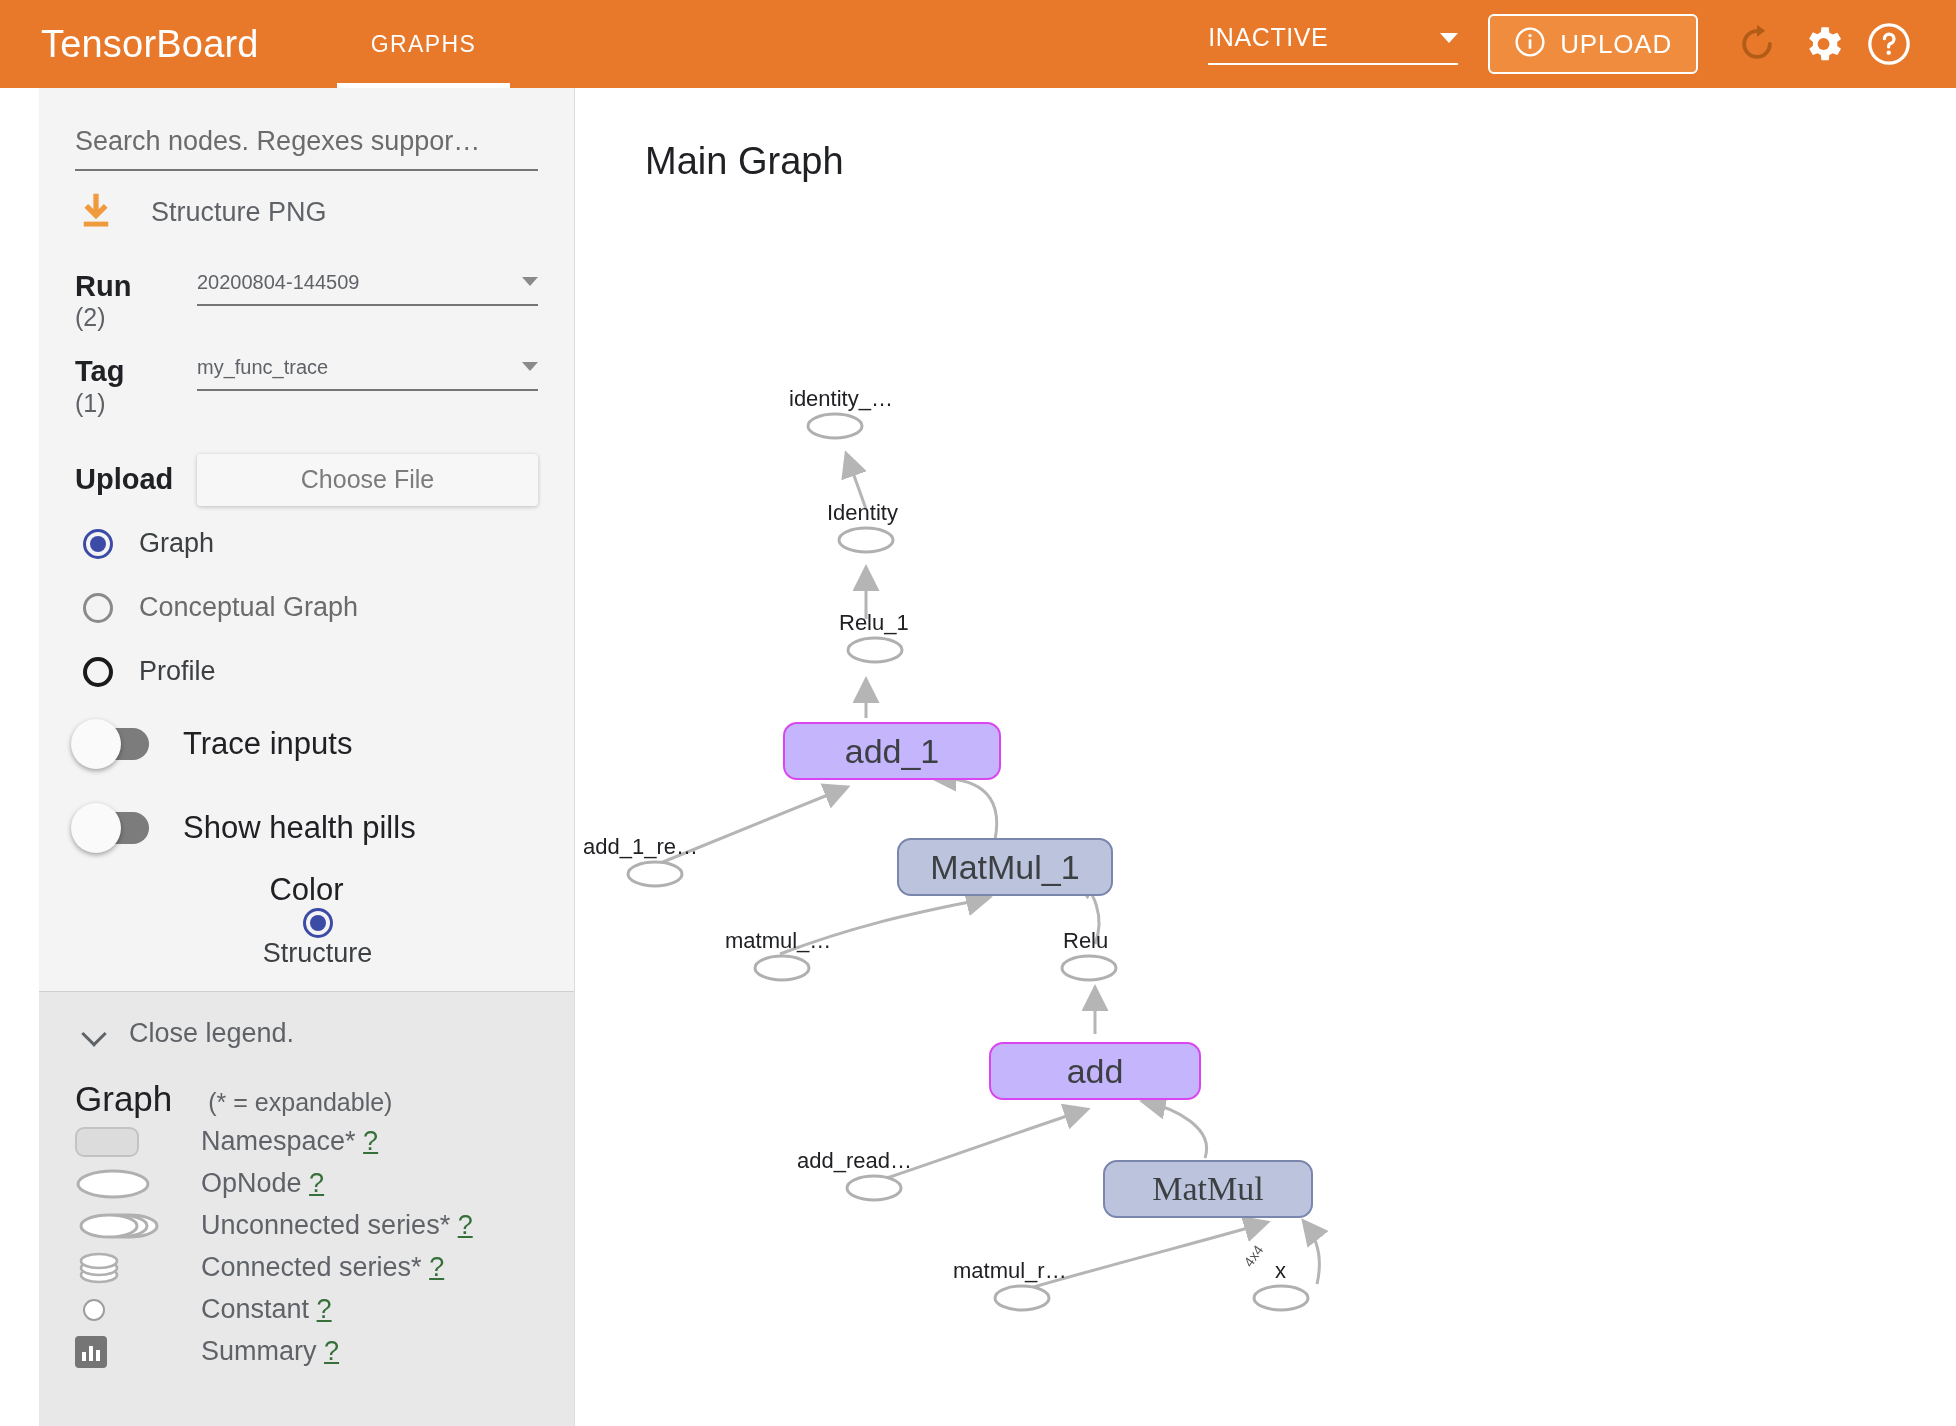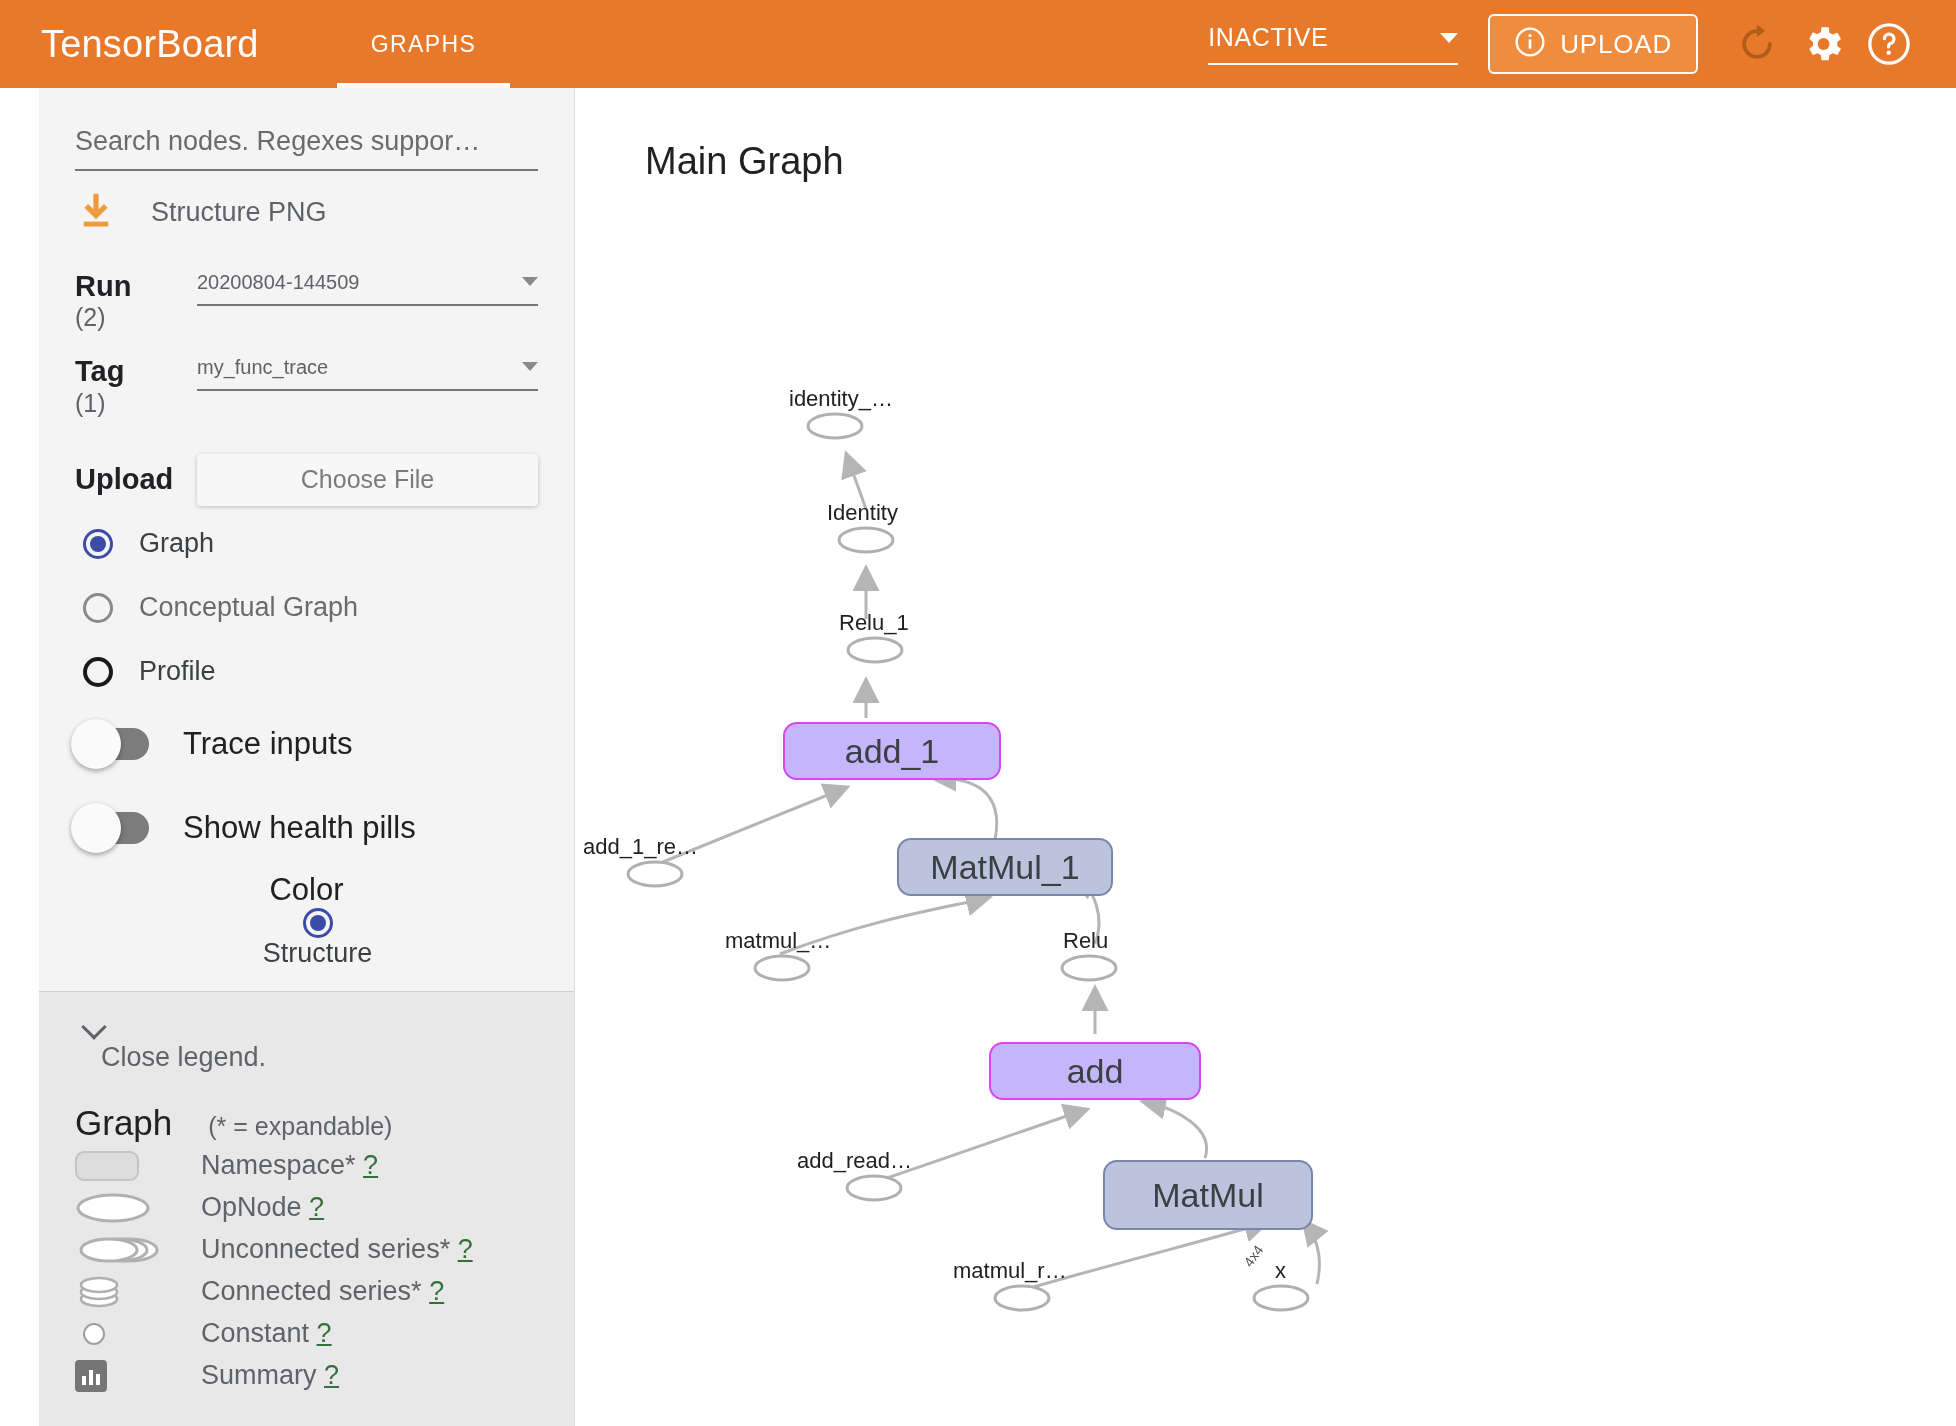--- a/index.html
+++ b/index.html
@@ -164,21 +164,21 @@
   .color-row .radio { margin-left: 22px; }
   .color-row .radio-lbl { font-size: 27px; margin-left: 22px; }
 
   .sb-divider { height: 1px; background: #d0d0d0; }
 
   
   .legend {
     background: #e8e8e8; padding: 26px 36px 0 36px;
     height: 100%;
   }
-  .legend-toggle { display: flex; align-items: flex-start; cursor: pointer; flex-direction: column; }
+  .legend-toggle { display: flex; align-items: flex-end; cursor: pointer; }
   .chev-down {
     width: 18px; height: 18px; border-right: 3px solid #5f6368;
     border-bottom: 3px solid #5f6368; transform: rotate(45deg);
     margin-left: 10px; margin-bottom: 6px;
   }
   .legend-toggle .t { font-size: 27px; color: #5f6368; margin-left: 26px; }
 
   .legend-head { display: flex; align-items: baseline; margin-top: 30px; }
   .legend-head .g { font-size: 35px; color: #202124; }
   .legend-head .e { font-size: 25px; color: #5f6368; margin-left: 36px; }
@@ -468,15 +468,15 @@
     <div class="gnode-label" style="left:  8px;  top:746px;">add_1_re…</div>
     <div class="gnode-label" style="left:150px;  top:840px;">matmul_…</div>
     <div class="gnode-label" style="left:488px;  top:840px;">Relu</div>
     <div class="gnode-label" style="left:222px;  top:1060px;">add_read…</div>
     <div class="gnode-label" style="left:378px;  top:1170px;">matmul_r…</div>
     <div class="gnode-label" style="left:700px;  top:1170px;">x</div>
 
     <div class="gbox green" style="left:208px; top:634px;  width:218px; height:58px;">add_1</div>
     <div class="gbox blue" style="left:322px; top:750px;  width:216px; height:58px;">MatMul_1</div>
     <div class="gbox green" style="left:414px; top:954px;  width:212px; height:58px;">add</div>
-    <div class="gbox blue" style="left:528px; top:1072px; width:210px; height:70px;">MatMul</div>
+    <div class="gbox blue" style="left:528px; top:1072px; width:210px; height:58px;font-family:Liberation Serif, serif;">MatMul</div>
   </div>
 </div>
 
 </body></html>

